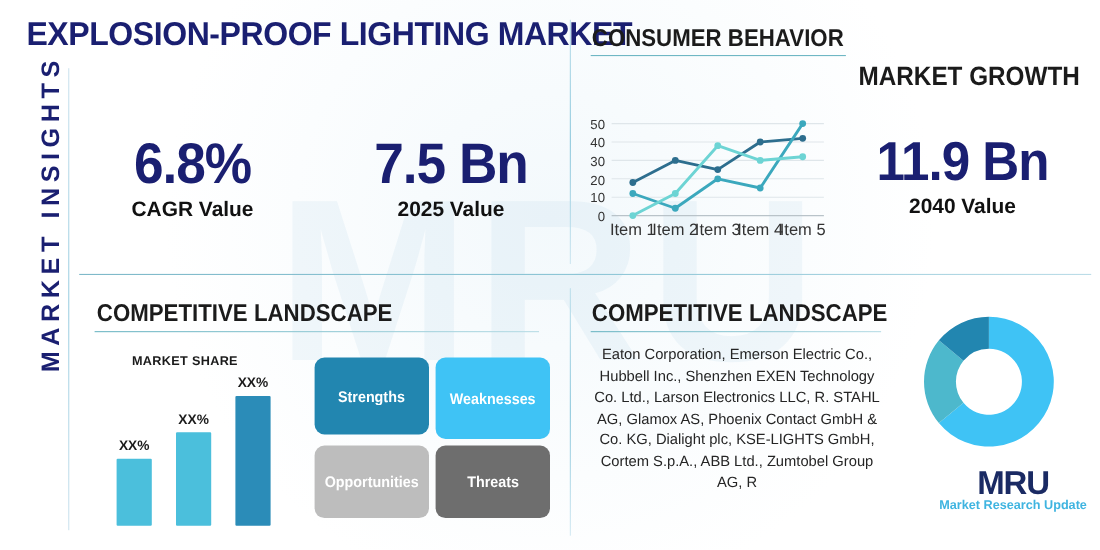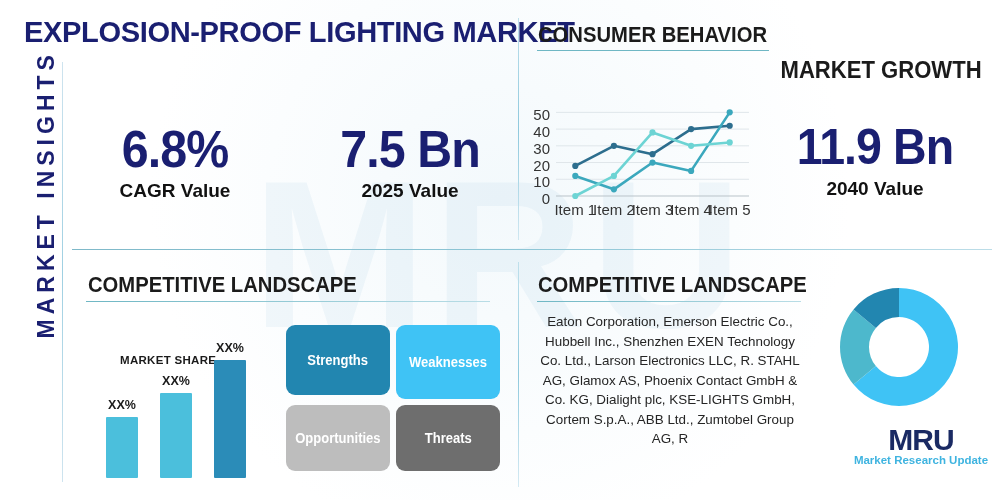--- a/index.html
+++ b/index.html
@@ -96,26 +96,26 @@
     background:linear-gradient(to right,#6fb7c4,#b9dde6);}
   #h-comp2{left:538px;top:272px;}
   #r-comp2{left:537px;top:301px;width:264px;
     background:linear-gradient(to right,#6fb7c4,#b9dde6);}
   
   #linechart{position:absolute;left:530px;top:98px;width:225px;height:120px;}
   .ax-lbl{
     position:absolute;font-size:15px;color:#333;
     text-align:center;
   }
-  .y-lbl{position:absolute;font-size:15px;color:#333;text-align:right;width:18px;}
+  .y-lbl{position:absolute;font-size:12px;color:#333;text-align:right;width:18px;}
   
   #barchart{position:absolute;left:100px;top:318px;width:165px;height:160px;}
   .bar{position:absolute;bottom:0;width:32px;border-radius:1px;}
   .bar-lbl{position:absolute;font-size:12.5px;font-weight:bold;color:#1b1b1b;width:46px;text-align:center;}
-  #mshare{position:absolute;left:120px;top:323px;font-size:11.5px;font-weight:bold;color:#1b1b1b;letter-spacing:0.3px;margin-top:31px;}
+  #mshare{position:absolute;left:120px;top:323px;font-size:11.5px;font-weight:bold;color:#1b1b1b;letter-spacing:0.3px;}
   
   .swot{position:absolute;border-radius:9px;display:flex;align-items:center;justify-content:center;}
   .swot span{color:#fff;font-size:14px;font-weight:bold;transform:scaleX(0.93);}
   #sw-s{left:286px;top:325px;width:104px;height:70px;background:#2286b0;}
   #sw-w{left:396px;top:325px;width:104px;height:74px;background:#3fc3f5;}
   #sw-o{left:286px;top:405px;width:104px;height:66px;background:#bdbdbd;}
   #sw-t{left:396px;top:405px;width:104px;height:66px;background:#6e6e6e;}
   
   #companies{
     position:absolute;left:534px;top:312px;width:272px;

